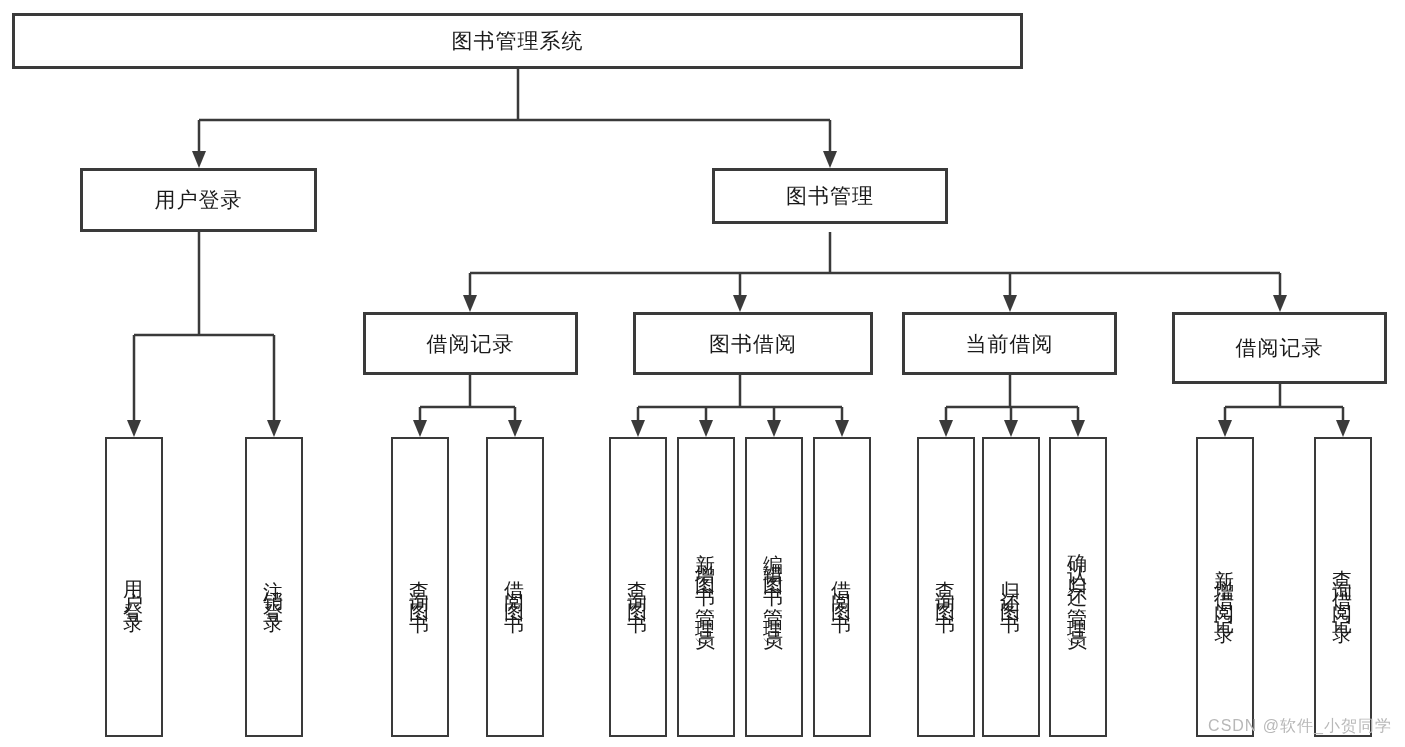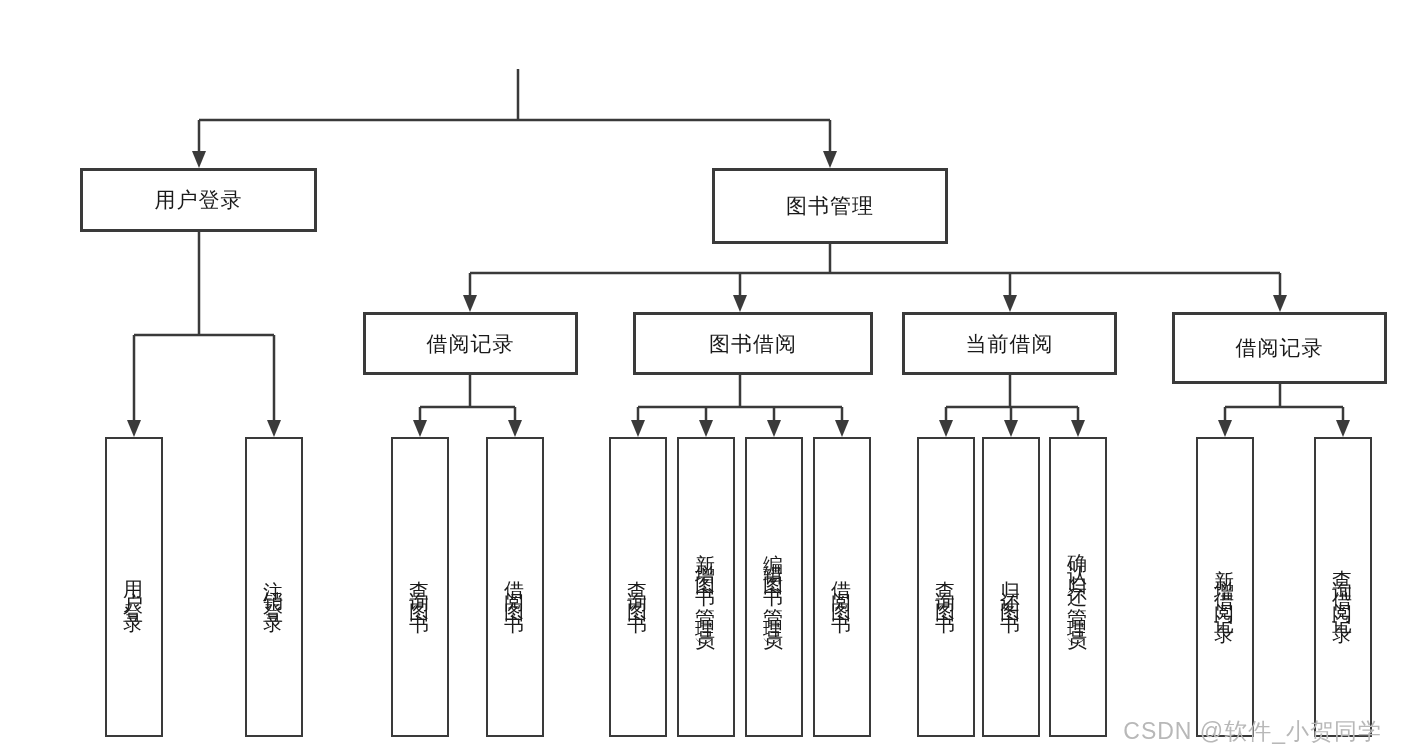--- a/index.html
+++ b/index.html
@@ -31,22 +31,22 @@
   .v{
     border-width:2.5px;
     writing-mode:vertical-rl;
     text-orientation:mixed;
     font-size:20px;
     letter-spacing:11px;
     white-space:nowrap;
   }
   .watermark{
     position:absolute;
-    top:716px;right:23px;
-    font-size:23px;
+    top:716px;right:13px;
+    font-size:16px;
     color:var(--watermark);
     letter-spacing:1px;
     white-space:nowrap;
     z-index:5;
   }
 </style>
 </head>
 <body>
 
 <div class="canvas">
@@ -84,23 +84,24 @@
       <polygon points="767,420 781,420 774,437"></polygon>
       <polygon points="835,420 849,420 842,437"></polygon>
       <polygon points="939,420 953,420 946,437"></polygon>
       <polygon points="1004,420 1018,420 1011,437"></polygon>
       <polygon points="1071,420 1085,420 1078,437"></polygon>
       <polygon points="1218,420 1232,420 1225,437"></polygon>
       <polygon points="1336,420 1350,420 1343,437"></polygon>
     </g>
   </svg>
 
+  <div class="node h" style="left:12px;top:13px;width:1011px;height:56px;">图书管理系统</div>
 
   <div class="node h" style="left:80px;top:168px;width:237px;height:64px;">用户登录</div>
-  <div class="node h" style="left:712px;top:168px;width:236px;height:76px;">图书管理</div>
+  <div class="node h" style="left:712px;top:168px;width:236px;height:56px;">图书管理</div>
 
   <div class="node h" style="left:363px;top:312px;width:215px;height:63px;">借阅记录</div>
   <div class="node h" style="left:633px;top:312px;width:240px;height:63px;">图书借阅</div>
   <div class="node h" style="left:902px;top:312px;width:215px;height:63px;text-align:right;">当前借阅</div>
   <div class="node h" style="left:1172px;top:312px;width:215px;height:72px;">借阅记录</div>
 
   <div class="node v" style="left:105px;top:437px;width:58px;height:300px;">用户登录</div>
   <div class="node v" style="left:245px;top:437px;width:58px;height:300px;">注销登录</div>
 
   <div class="node v" style="left:391px;top:437px;width:58px;height:300px;">查询图书</div>

